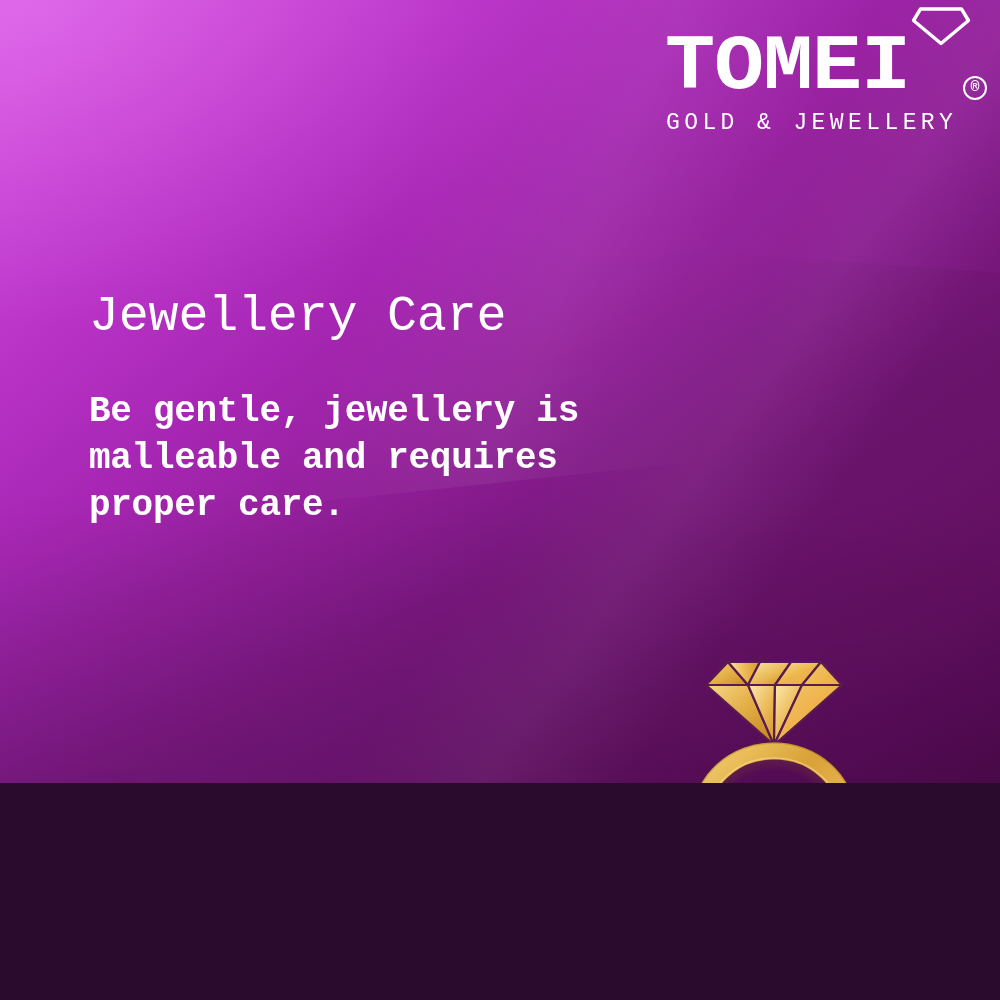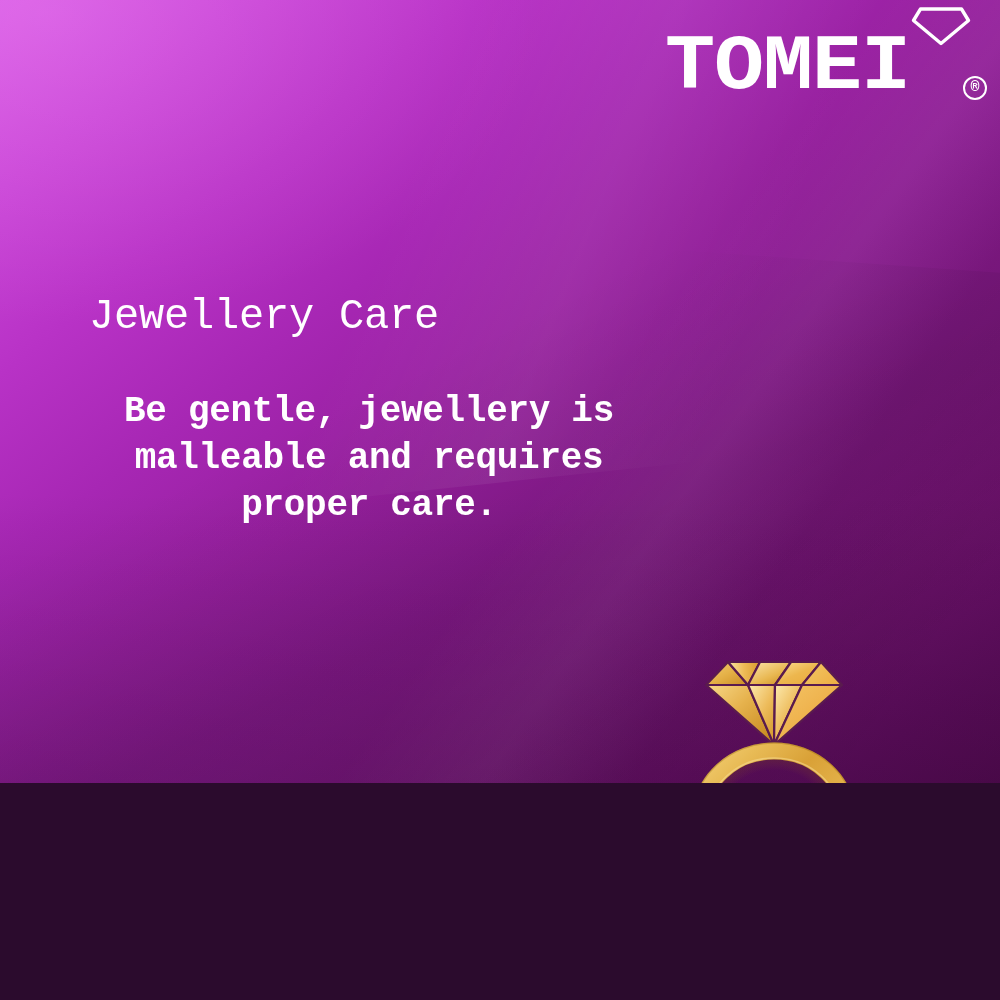--- a/index.html
+++ b/index.html
@@ -141,35 +141,34 @@
   }
 
   
   #copy-block {
     position: absolute;
     left: 89px;
     top: 292px;
     width: 560px;
   }
   #care-heading {
-    font-size: 42px;
+    font-size: 50px;
     line-height: 50px;
     font-weight: 400;
     color: #ffffff;
     margin: 0 0 46px 0;
     letter-spacing: -0.2px;
   }
   .care-paragraph {
     font-size: 36px;
     line-height: 47px;
     font-weight: 700;
     color: #ffffff;
     margin: 0 0 44px 0;
     letter-spacing: -0.3px;
-    text-align: center;
   }
   .care-paragraph:last-child { margin-bottom: 0; }
 
   
   #ring-illustration {
     position: absolute;
     left: 690px;
     top: 640px;
     width: 200px;
     height: 290px;
@@ -206,20 +205,21 @@
   <div id="logo-block">
 
     <svg id="logo-diamond-icon" viewBox="0 0 62 40">
       <path d="M10.5 3 L51.5 3 L58.5 14.5 L31 37.5 L3.5 14.5 Z" fill="none" stroke="#ffffff" stroke-width="3.4" stroke-linejoin="round"></path>
     </svg>
 
     <div id="logo-wordmark">TOMEI</div>
 
     <div id="logo-registered">®</div>
 
+    <div id="logo-tagline">GOLD &amp; JEWELLERY</div>
   </div>
 
   <div id="copy-block">
     <h1 id="care-heading">Jewellery Care</h1>
 
     <p class="care-paragraph">Be gentle, jewellery is malleable and requires proper care.</p>
 
   </div>
 
   <div id="ring-illustration">

